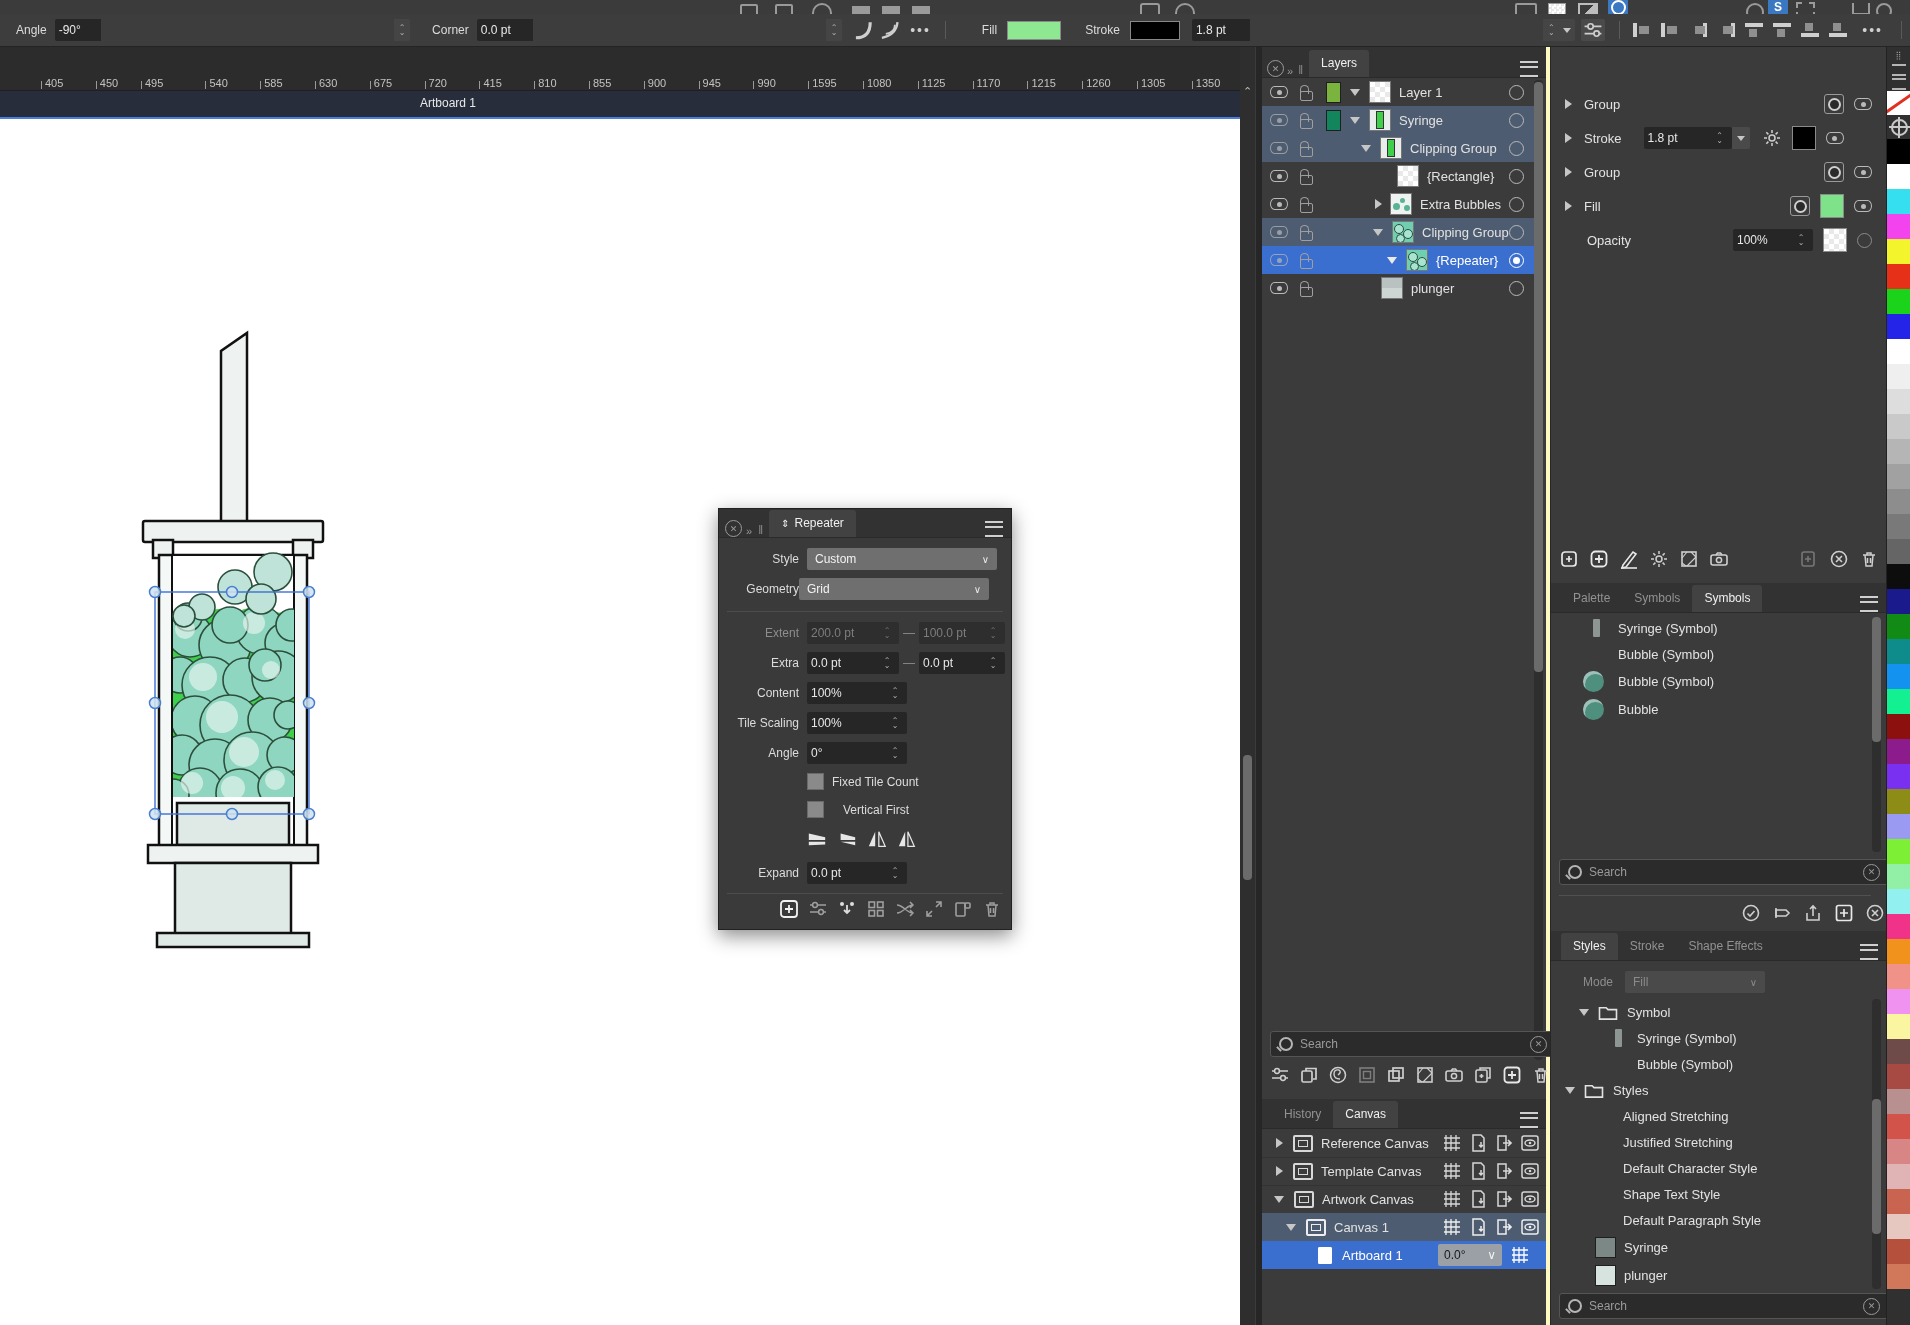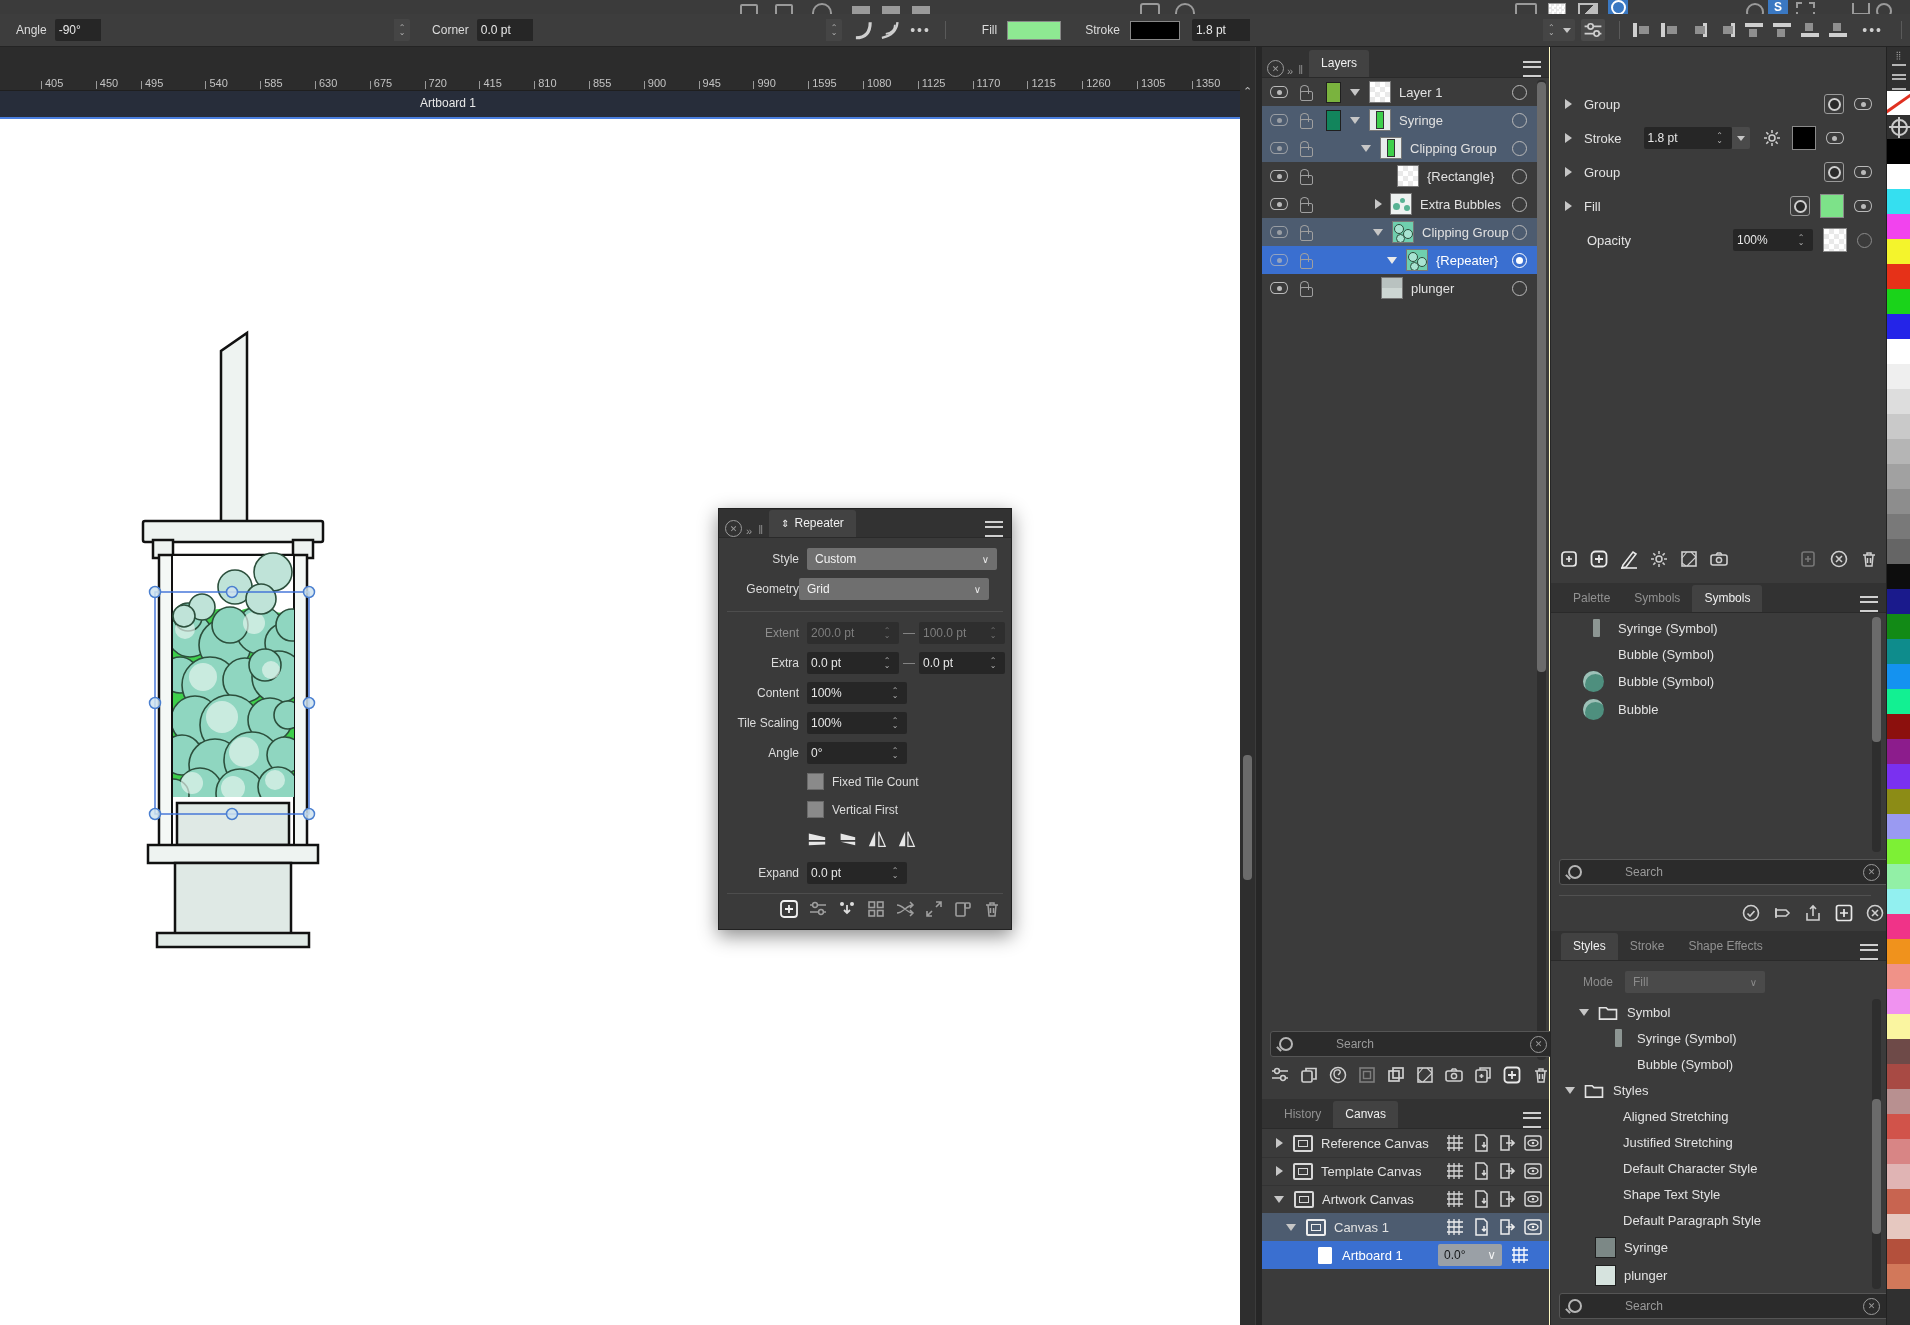--- a/index.html
+++ b/index.html
@@ -42,21 +42,21 @@
   .eye{width:16px;height:10px;border:1.6px solid #b9b9b9;border-radius:50%/100%;position:relative;}
   .eye::before{content:"";position:absolute;left:50%;top:50%;width:5px;height:5px;margin:-2.5px;background:#b9b9b9;border-radius:50%;}
   .lock{width:11px;height:8px;border:1.6px solid #9f9f9f;border-radius:2px;position:relative;margin-top:7px;}
   .lock::before{content:"";position:absolute;left:-1px;top:-7px;width:7px;height:8px;border:1.6px solid #9f9f9f;border-bottom:none;border-radius:5px 5px 0 0;}
   
   .lrow{position:absolute;left:0;right:10px;height:28px;display:flex;align-items:center;}
   .lrow.slate{background:#4d5c70;}
   .lrow.blue{background:#3a6fd0;}
   .thumb{width:22px;height:22px;border:1px solid #777;box-sizing:border-box;}
   .cbox{width:15px;height:15px;background:#8a8a8a;border:1px solid #6a6a6a;}
-  .searchbox{background:#2b2b2b;border:1px solid #555;border-radius:3px;display:flex;align-items:center;padding:0 8px;height:24px;color:#9a9a9a;gap:36px;}
+  .searchbox{background:#2b2b2b;border:1px solid #555;border-radius:3px;display:flex;align-items:center;padding:0 8px;height:24px;color:#9a9a9a;}
   .mag{width:10px;height:10px;border:2px solid #b5b5b5;border-radius:50%;position:relative;margin-right:7px;flex:none;}
   .mag::after{content:"";position:absolute;width:6px;height:2px;background:#b5b5b5;transform:rotate(45deg);left:-5px;top:9px;}
   .vscroll{position:absolute;width:9px;background:#2e2e2e;border-radius:4px;}
   .vthumb{position:absolute;width:9px;background:#6b6b6b;border-radius:4px;}
   .ruler-num{position:absolute;bottom:1px;color:#c3c3c3;font-size:11px;}
   .ruler-num::before{content:"";position:absolute;left:-4px;bottom:0;width:1px;height:8px;background:#9a9a9a;}
   .cswatch{width:24px;height:25px;}
   .alic{width:18px;height:14px;position:relative;margin:0 5px;}
   .alic::before{content:"";position:absolute;left:0;top:0;bottom:0;width:4px;background:#cfcfcf;}
   .alic::after{content:"";position:absolute;left:6px;top:3px;width:10px;height:8px;background:#8f8f8f;}
@@ -336,21 +336,21 @@
       <span class="lbl" style="width:80px;text-align:right;">Angle</span>
       <span class="input" style="margin-left:8px;width:100px;">
           <span>0°</span>
           <span class="stepper"></span>
         </span>
     </div>
     <div class="abs" style="left:88px;top:264px;display:flex;align-items:center;gap:8px;">
       <span class="cbox"></span>
       <span class="lbl">Fixed Tile Count</span>
     </div>
-    <div class="abs" style="left:88px;top:292px;display:flex;align-items:center;gap:8px;text-align:center;">
+    <div class="abs" style="left:88px;top:292px;display:flex;align-items:center;gap:19px;text-align:center;">
       <span class="cbox"></span>
       <span class="lbl">Vertical First</span>
     </div>
     <div class="abs" style="left:88px;top:320px;display:flex;gap:10px;">
       <svg class="ic" viewBox="0 0 22 20">
           <path d="M2 4 L20 8 L20 11 L2 11 Z M2 13 L20 13 L20 16 L2 17 Z" fill="#e6e6e6"></path>
         </svg>
       <svg class="ic" viewBox="0 0 22 20">
           <path d="M4 4 L20 8 L20 11 L4 11 Z" fill="#e6e6e6"></path>
           <path d="M4 13 L20 13 L20 17 Z" fill="#e6e6e6"></path>
@@ -404,21 +404,21 @@
       <svg class="ic" viewBox="0 0 20 20">
           <rect x="3" y="4" width="9" height="13" rx="1" fill="none" stroke="#9f9f9f" stroke-width="1.6"></rect>
           <rect x="12" y="4" width="5" height="5" rx="1" fill="none" stroke="#9f9f9f" stroke-width="1.6"></rect>
         </svg>
       <svg class="ic" viewBox="0 0 20 20">
           <path d="M4 6h12M8 6V4h4v2M6 6l1 11h6l1-11M8.5 9v5M11.5 9v5" fill="none" stroke="#9f9f9f" stroke-width="1.5"></path>
         </svg>
     </div>
   </div>
 
-  <div class="abs" style="left:1256px;top:47px;width:294px;height:1278px;background:#3b3b3b;border-left:6px solid #262626;border-right:1px solid #fef9c3;box-sizing:border-box;">
+  <div class="abs" style="left:1256px;top:47px;width:294px;height:1278px;background:#3b3b3b;border-left:6px solid #262626;border-right:4px solid #fef9c3;box-sizing:border-box;">
     <div class="tabbar" style="height:30px;padding-left:5px;">
       <span class="xcirc" style="margin:6px 3px 0 0;"></span>
       <span class="dchev" style="margin-top:6px;"></span>
       <span class="grip2" style="margin:6px 6px 0 5px;"></span>
       <span class="tab active">Layers</span>
       <span class="burger" style="margin:9px 8px 0 auto;"></span>
     </div>
 
     <div class="abs" style="left:0;top:31px;width:100%;height:950px;">
 

